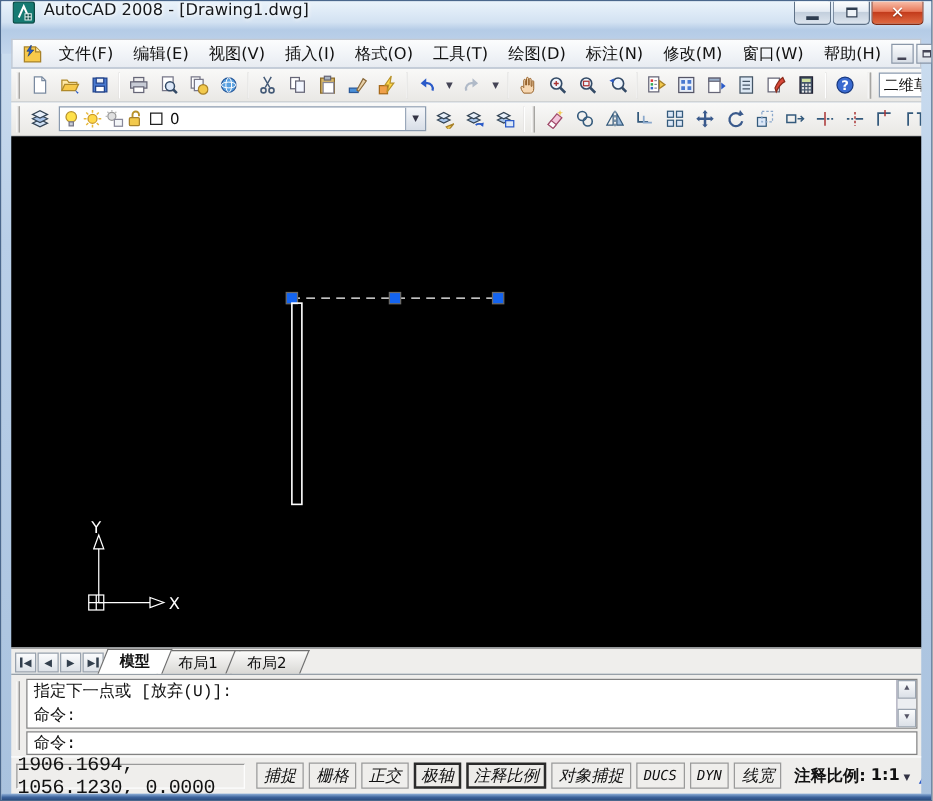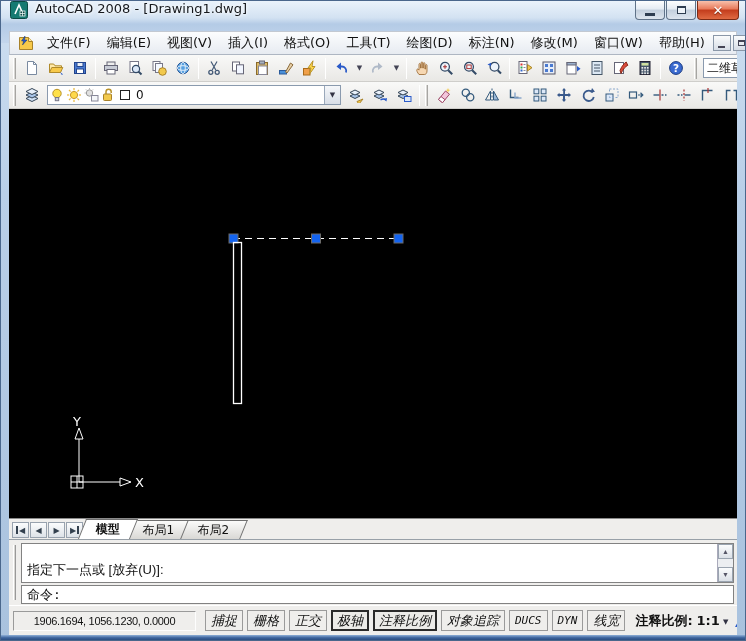--- a/index.html
+++ b/index.html
@@ -62,32 +62,32 @@
   .tabs{display:flex;align-items:flex-end;height:100%;}
   .tab{position:relative;height:19px;padding:0 13px;margin-left:-5px;display:flex;align-items:center;
     border:1px solid #6f6f6f;border-bottom:none;background:linear-gradient(#fbfbfa,#d9d8d5);
     transform:skewX(-22deg);font-size:12px;}
   .tab>span{transform:skewX(22deg);white-space:nowrap;}
   .tab.active{background:#fff;font-weight:bold;z-index:3;height:20px;}
   
   .cmd{position:absolute;top:538px;left:8px;right:8px;height:66px;background:#efeeec;border-top:1px solid #98a0a8;padding:3px 3px 2px 12px;}
   .cmd-grip{position:absolute;left:4px;top:5px;bottom:5px;width:3px;border-left:1px solid #fff;border-right:1px solid #999;background:#d8d7d4;}
   .cmd-history{position:relative;height:40px;background:#fff;border:1px solid #828282;
-    font-family:Liberation Sans, sans-serif;font-size:13px;line-height:19px;padding:16px 20px 0 5px;overflow:hidden;}
+    font-family:Liberation Mono, monospace;font-size:13px;line-height:19px;padding:0 20px 0 5px;overflow:hidden;}
   .cmd-scroll{position:absolute;top:0;right:0;bottom:0;width:16px;background:#eceef1;border-left:1px solid #aab;display:flex;flex-direction:column;justify-content:space-between;}
   .scr-btn{height:15px;display:flex;align-items:center;justify-content:center;font-size:7px;color:#556;
     border:1px solid #9aa4b0;background:linear-gradient(#fbfcfd,#dbe0e7);}
   .cmd-input{margin-top:2px;height:19px;background:#fff;border:1px solid #828282;
     font-family:"DejaVu Sans Mono","Liberation Mono",monospace;font-size:13px;line-height:17px;padding:0 5px;}
   
   .statusbar{position:absolute;top:604px;left:8px;right:8px;height:30px;display:flex;align-items:center;
     background:#efeeec;border-top:1px solid #fff;padding:0 4px;overflow:hidden;}
   .coords{width:183px;height:20px;flex:none;display:flex;align-items:center;justify-content:center;
     border:1px solid;border-color:#9a9a9a #fdfdfd #fdfdfd #9a9a9a;background:#efeeec;
-    font-family:Liberation Sans, sans-serif;font-size:11px;letter-spacing:-0.3px;}
+    font-family:Liberation Mono, monospace;font-size:16px;letter-spacing:-0.3px;}
   .toggles{display:flex;gap:4px;margin-left:9px;font-style:italic;}
   .toggle{height:21px;padding:0 5px;display:flex;align-items:center;font-size:13px;white-space:nowrap;
     border:1px solid #9a9a9a;background:#efeeec;}
   .toggle.on{border:2px solid #2a2a2a;padding:0 4px;background:#ecebe8;}
   .toggle.latin{font-family:"DejaVu Sans Mono","Liberation Mono",monospace;font-size:11px;}
   .anno{display:flex;align-items:center;margin-left:10px;white-space:nowrap;font-size:13px;font-weight:bold;}
   .anno .val{margin-left:4px;}
   .anno .dd-small{font-size:7px;color:#334;margin:2px 0 0 3px;}
   .status-icons{display:flex;align-items:center;gap:3px;margin-left:6px;}
   
@@ -692,21 +692,21 @@
   </div>
 
   <div class="statusbar">
     <span class="coords">1906.1694, 1056.1230, 0.0000</span>
     <span class="toggles" id="status-toggles">
         <span class="toggle">捕捉</span>
         <span class="toggle">栅格</span>
         <span class="toggle">正交</span>
         <span class="toggle on">极轴</span>
         <span class="toggle on">注释比例</span>
-        <span class="toggle">对象追踪</span>
+        <span class="toggle">对象捕捉</span>
         <span class="toggle latin">DUCS</span>
         <span class="toggle latin">DYN</span>
         <span class="toggle">线宽</span>
       </span>
     <span class="anno">
       <span>注释比例:</span>
       <span class="val">1:1</span>
       <span class="dd-small">▼</span>
     </span>
     <span class="status-icons">

